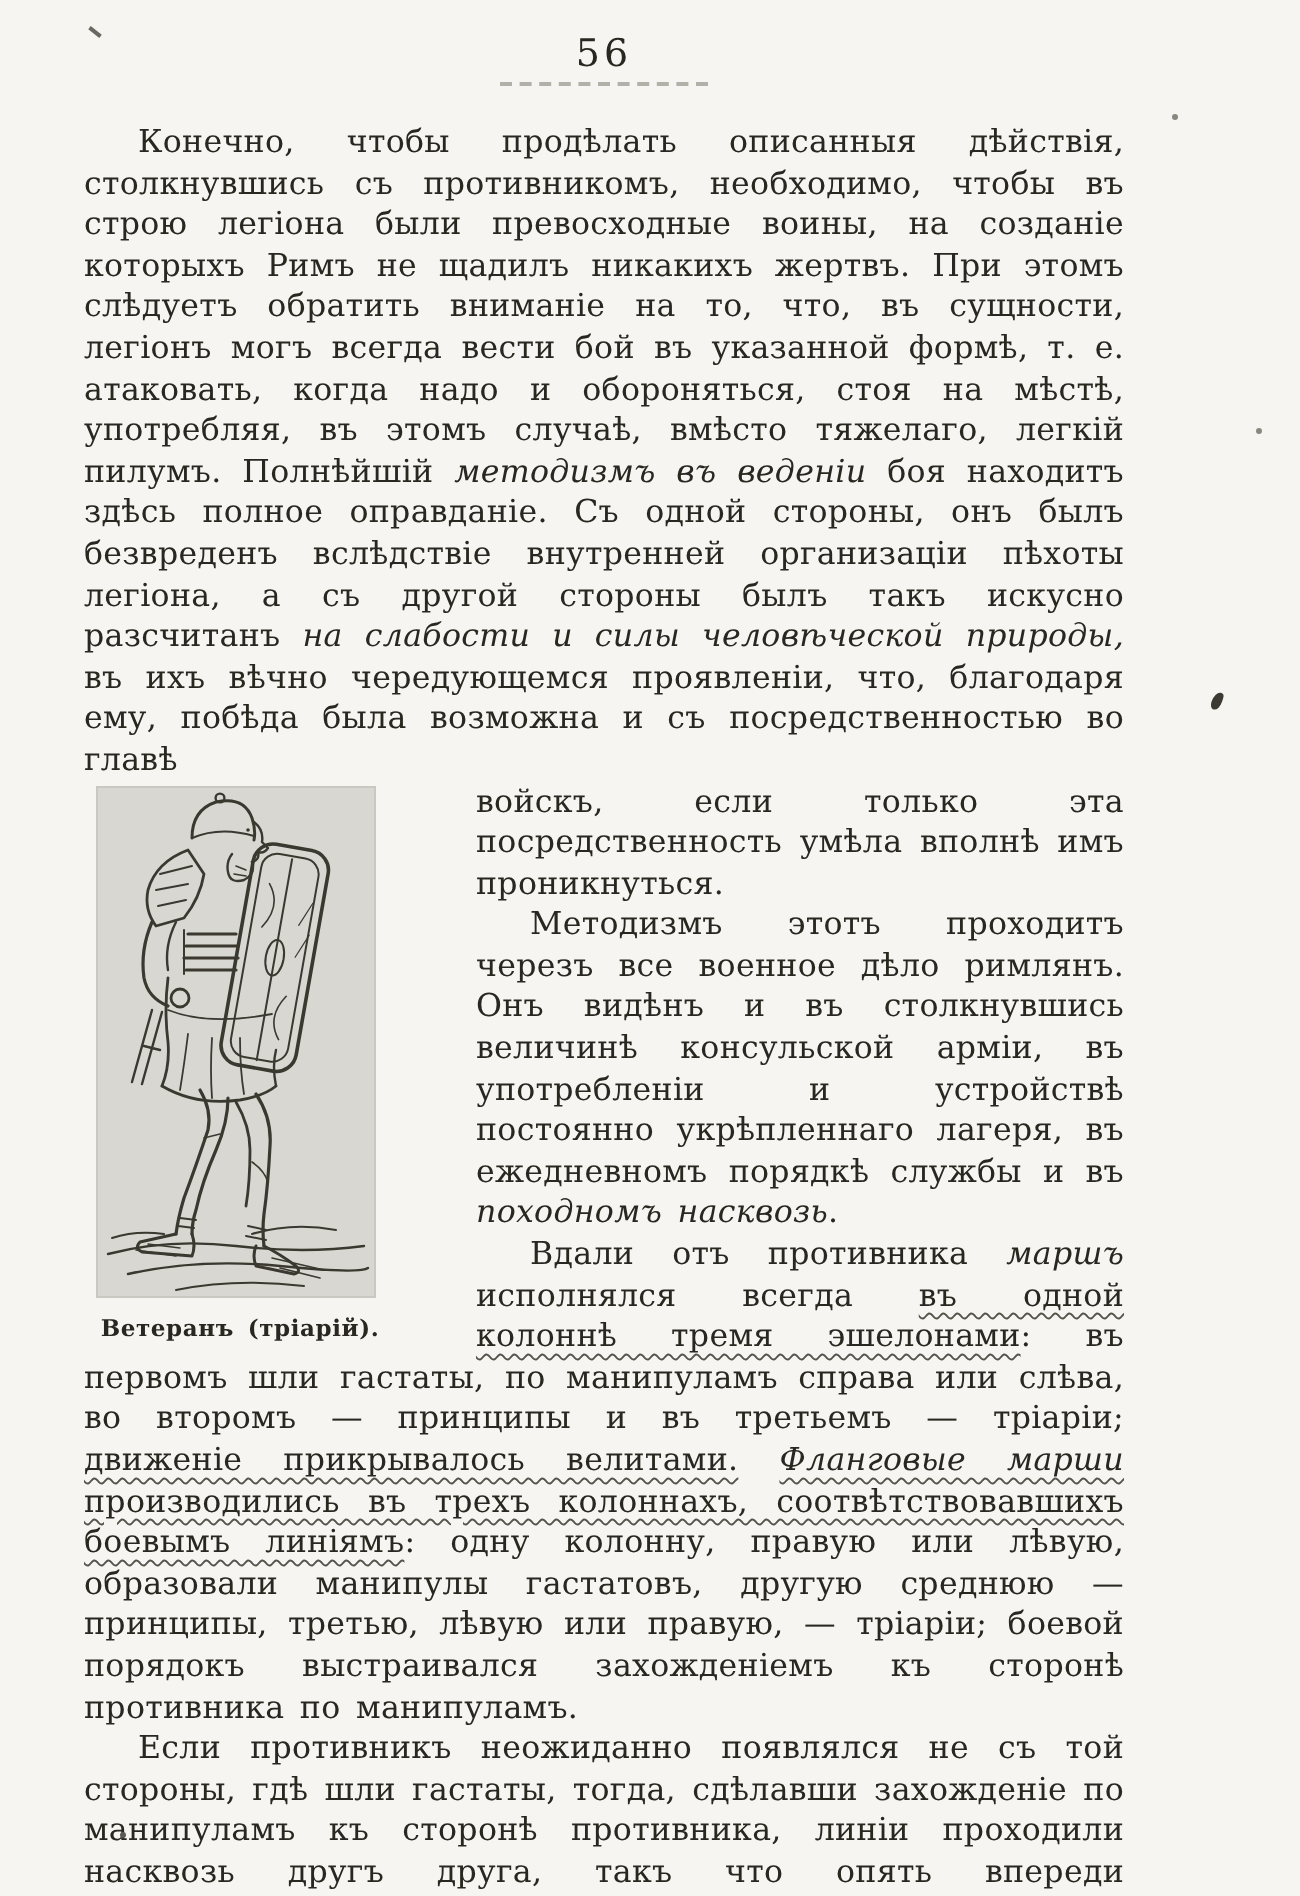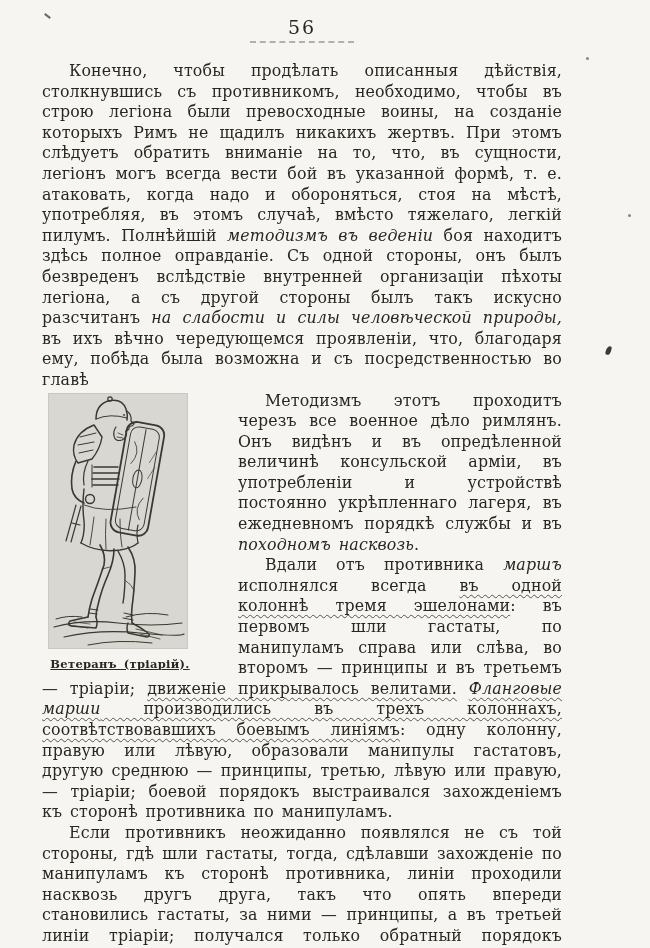--- a/index.html
+++ b/index.html
@@ -36,21 +36,20 @@
     text-decoration-thickness:1px;
     text-underline-offset:3px;
   }
   .ins-mark{color:#56534b;font-size:.78em;vertical-align:4px;display:inline-block;transform:rotate(12deg);}
 
   figure.fig{
     float:left;
     width:196px;
     margin:2px 0 2px 0;
     padding:0;
-    text-decoration:underline;
   }
   .fig-img{
     width:140px;height:256px;
     margin-left:6px;
     background:#d8d7d2;
     box-shadow:0 0 0 1px rgba(120,118,110,.15) inset;
   }
   .fig-img svg{display:block;width:140px;height:256px;}
   figcaption{
     width:156px;
@@ -142,21 +141,22 @@
               <path d="M70 158 Q77 170 77 182 Q77 198 75 210" stroke-width="1.4"></path>
               <path d="M78 188 q6 4 8 10" stroke-width=".8"></path>
               <path d="M76 220 l9 2 M75 225 l10 2" stroke-width="1"></path>
               <path d="M84 230 Q92 234 100 240 Q103 243 99 244 L80 240 Q78 235 80 230" stroke-width="1.5"></path>
             </g>
           </svg>
         </div>
         <figcaption>Ветеранъ (тріарій).</figcaption>
       </figure>
 
-      <p class="indent"><span>Методизмъ этотъ проходитъ черезъ все военное дѣло римлянъ. Онъ видѣнъ и въ опредѣленной величинѣ консульской арміи, въ употребленіи и устройствѣ постоянно укрѣпленнаго лагеря, въ ежедневномъ порядкѣ службы и въ </span><span class="it">походномъ насквозь</span><span>.</span></p>
+      <p><span>войскъ, если только эта посредственность умѣла вполнѣ имъ проникнуться.</span></p>
+      <p class="indent"><span>Методизмъ этотъ проходитъ черезъ все военное дѣло римлянъ. Онъ видѣнъ и въ столкнувшись величинѣ консульской арміи, въ употребленіи и устройствѣ постоянно укрѣпленнаго лагеря, въ ежедневномъ порядкѣ службы и въ </span><span class="it">походномъ насквозь</span><span>.</span></p>
       <p class="indent"><span>Вдали отъ противника </span><span class="it">маршъ</span><span> исполнялся всегда </span><span class="pencil">въ одной колоннѣ тремя эшелонами</span><span>: въ первомъ шли гастаты, по манипуламъ справа или слѣва, во второмъ — принципы и въ третьемъ — тріаріи; </span><span class="pencil">движеніе прикрывалось велитами.</span><span> </span><span class="it pencil">Фланговые марши</span><span class="pencil"> производились въ трехъ колоннахъ, соотвѣтствовавшихъ боевымъ линіямъ</span><span>: одну колонну, правую или лѣвую, образовали манипулы гастатовъ, другую среднюю — принципы, третью, лѣвую или правую, — тріаріи; боевой порядокъ выстраивался захожденіемъ къ сторонѣ противника по манипуламъ.</span></p>
       <p class="indent"><span>Если противникъ неожиданно появлялся не съ той стороны, гдѣ шли гастаты, тогда, сдѣлавши захожденіе по манипуламъ къ сторонѣ противника, линіи проходили насквозь другъ друга, такъ что опять впереди становились гастаты, за ними — принципы, а въ третьей линіи тріаріи; получался только обратный порядокъ размѣщенія манипулъ, т. е. 10-я стояла на правомъ флангѣ;</span><span class="ins-mark">(</span></p>
 
     </main>
   </div>
 
   <div class="speck slash" style="left:44px;top:15px;"></div>
   <div class="speck dot" style="left:586px;top:57px;"></div>
   <div class="speck dot" style="left:628px;top:214px;"></div>
   <div class="speck comma" style="left:606px;top:346px;"></div>

